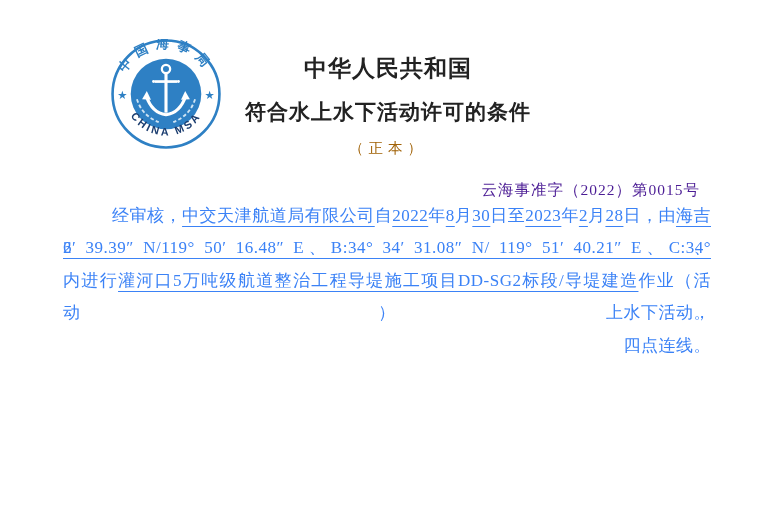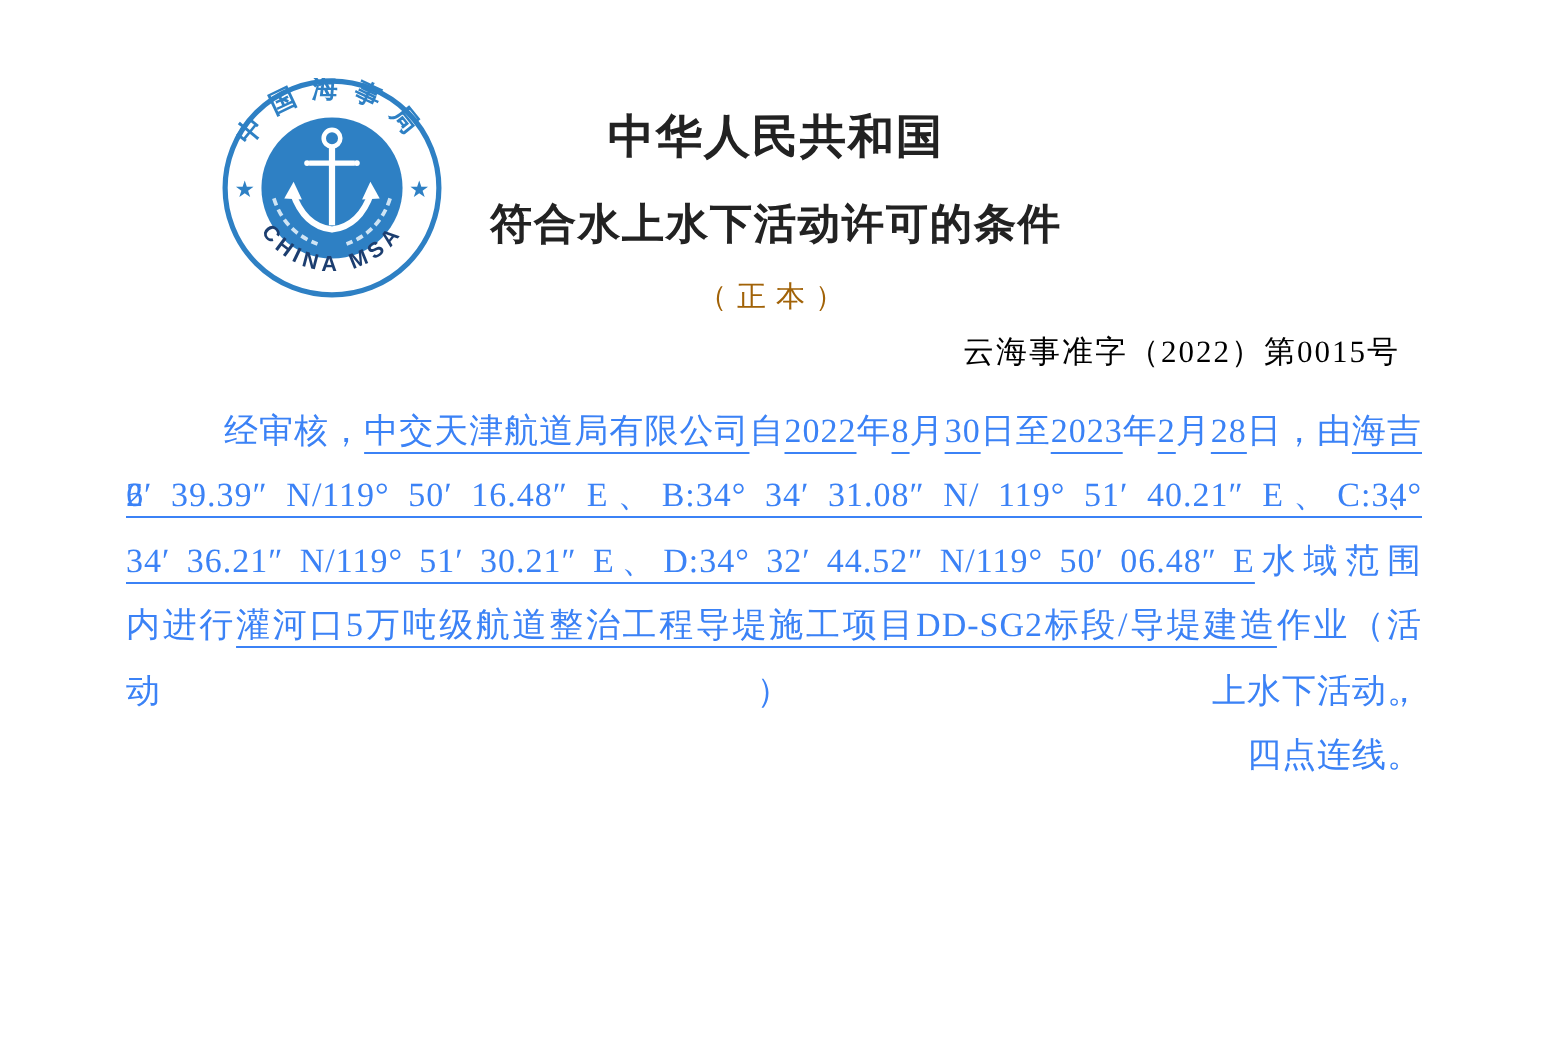--- a/index.html
+++ b/index.html
@@ -48,25 +48,25 @@
     position: absolute;
     left: 0; right: 0;
     top: 139px;
     text-align: center;
     font-size: 14.5px;
     letter-spacing: 5px;
     color: #a16207;
   }
   .doc-number {
     position: absolute;
-    top: 166px;
+    top: 180px;
     right: 76px;
     font-size: 15.5px;
     letter-spacing: 1px;
-    color: #000000;
+    color: #4c1d95;
     margin-left: 36px;
   }
   
   .doc-body {
     position: absolute;
     left: 63px;
     top: 200px;
     width: 648px;
     font-size: 17px;
     letter-spacing: 0.5px;
@@ -127,19 +127,18 @@
   </svg>
 
   <div class="title-country">中华人民共和国</div>
   <div class="title-license">符合水上水下活动许可的条件</div>
   <div class="copy-type">（正本）</div>
   <div class="doc-number">云海事准字（2022）第0015号</div>
 
   <div class="doc-body">
       <div class="line justify indent"><span>经审核，</span><span class="u">中交天津航道局有限公司</span><span>自</span><span class="u">2022</span><span>年</span><span class="u">8</span><span>月</span><span class="u">30</span><span>日至</span><span class="u">2023</span><span>年</span><span class="u">2</span><span>月</span><span class="u">28</span><span>日，由</span><span class="u">海吉6、</span></div>
       <div class="line justify"><span class="u">2′ 39.39″ N/119° 50′ 16.48″ E、B:34° 34′ 31.08″ N/ 119° 51′ 40.21″ E、C:34°</span></div>
-      <div class="line justify"><span class="u">34′ 36.21″ N/119° 51′ 30.21″ E、D:34° 32′ 44.52″ N/119° 50′ 06.48″ E</span><span>水域范围</span></div>
       <div class="line justify"><span>内进行</span><span class="u">灌河口5万吨级航道整治工程导堤施工项目DD-SG2标段/导堤建造</span><span>作业（活动），</span></div>
       <div class="line"><span>上水下活动。</span></div>
       <div class="line indent"><span>四点连线。</span></div>
     </div>
 
 </div>
 
 </body></html>

